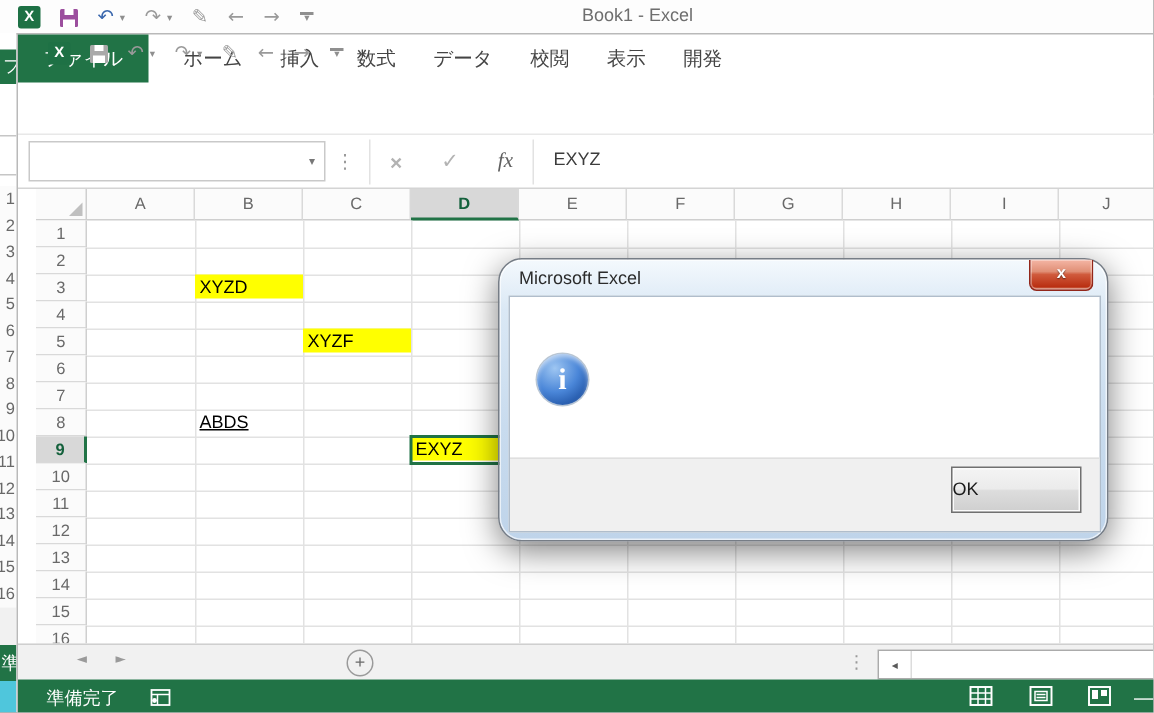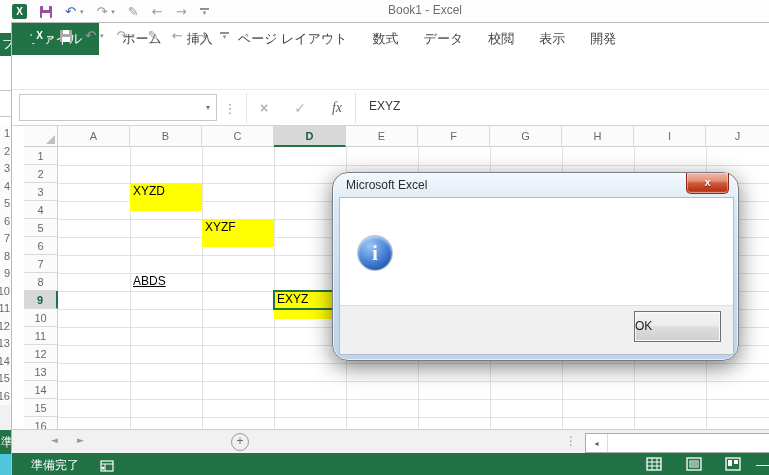--- a/index.html
+++ b/index.html
@@ -70,21 +70,21 @@
   .colhdr{position:absolute;top:0;height:21px;line-height:20px;text-align:center;font-size:11px;
           color:#696969;background:#fbfbfb;border-right:1px solid #d9d9d9;
           border-bottom:1px solid #cfcfcf;box-sizing:border-box;}
   .colhdr.sel{background:#d8d8d8;color:#14613c;font-weight:bold;border-bottom:2px solid #217346;}
   .rowhdr{position:absolute;left:12px;width:34px;height:18px;line-height:18px;text-align:center;
           font-size:11px;color:#696969;background:#fbfbfb;border-right:1px solid #cfcfcf;
           border-bottom:1px solid #d9d9d9;box-sizing:border-box;}
   .rowhdr.sel{background:#d8d8d8;color:#14613c;font-weight:bold;border-right:2px solid #217346;}
   .vline{position:absolute;top:21px;width:1px;height:282px;background:#e2e2e2;}
   .hline{position:absolute;left:46px;width:712px;height:1px;background:#e2e2e2;}
-  .cell{position:absolute;height:28px;line-height:17px;font-size:12px;color:#000;
+  .cell{position:absolute;height:16px;line-height:17px;font-size:12px;color:#000;
         padding-left:3px;box-sizing:border-box;overflow:hidden;z-index:2;}
   .selbox{position:absolute;border:2px solid #217346;box-sizing:border-box;z-index:3;}
   .selbox::after{content:"";position:absolute;right:-4px;bottom:-4px;width:5px;height:5px;
                  background:#217346;border:1px solid #fff;}
 
   .sheetbar{left:0;top:406px;width:758px;height:24px;background:#f1f1f1;border-top:1px solid #cfcfcf;}
   .nav-arrow{position:absolute;top:5px;font-size:9px;color:#9a9a9a;font-family:"DejaVu Sans",sans-serif;}
   .sheet-tab{position:absolute;left:113px;top:0;width:72px;height:23px;background:#fff;
              border-left:1px solid #d4d4d4;border-right:1px solid #d4d4d4;border-bottom:2px solid #217346;
              color:#217346;font-weight:600;font-size:12px;text-align:center;line-height:22px;box-sizing:border-box;}
@@ -207,21 +207,20 @@
       <span class="qat-more">
           <i></i>
           <span>▾</span>
         </span>
     </div>
 
     <div class="ribbon-tabs" id="ribbonTabs">
         <div class="rtab rtab-file">ファイル</div>
         <div class="rtab">ホーム</div>
         <div class="rtab">挿入</div>
-        <div class="rtab">ページ レイアウト</div>
         <div class="rtab">数式</div>
         <div class="rtab">データ</div>
         <div class="rtab">校閲</div>
         <div class="rtab">表示</div>
         <div class="rtab">開発</div>
       </div>
 
     <div class="abs formula-row">
       <div class="abs namebox">
         <span class="nb-val"></span>

